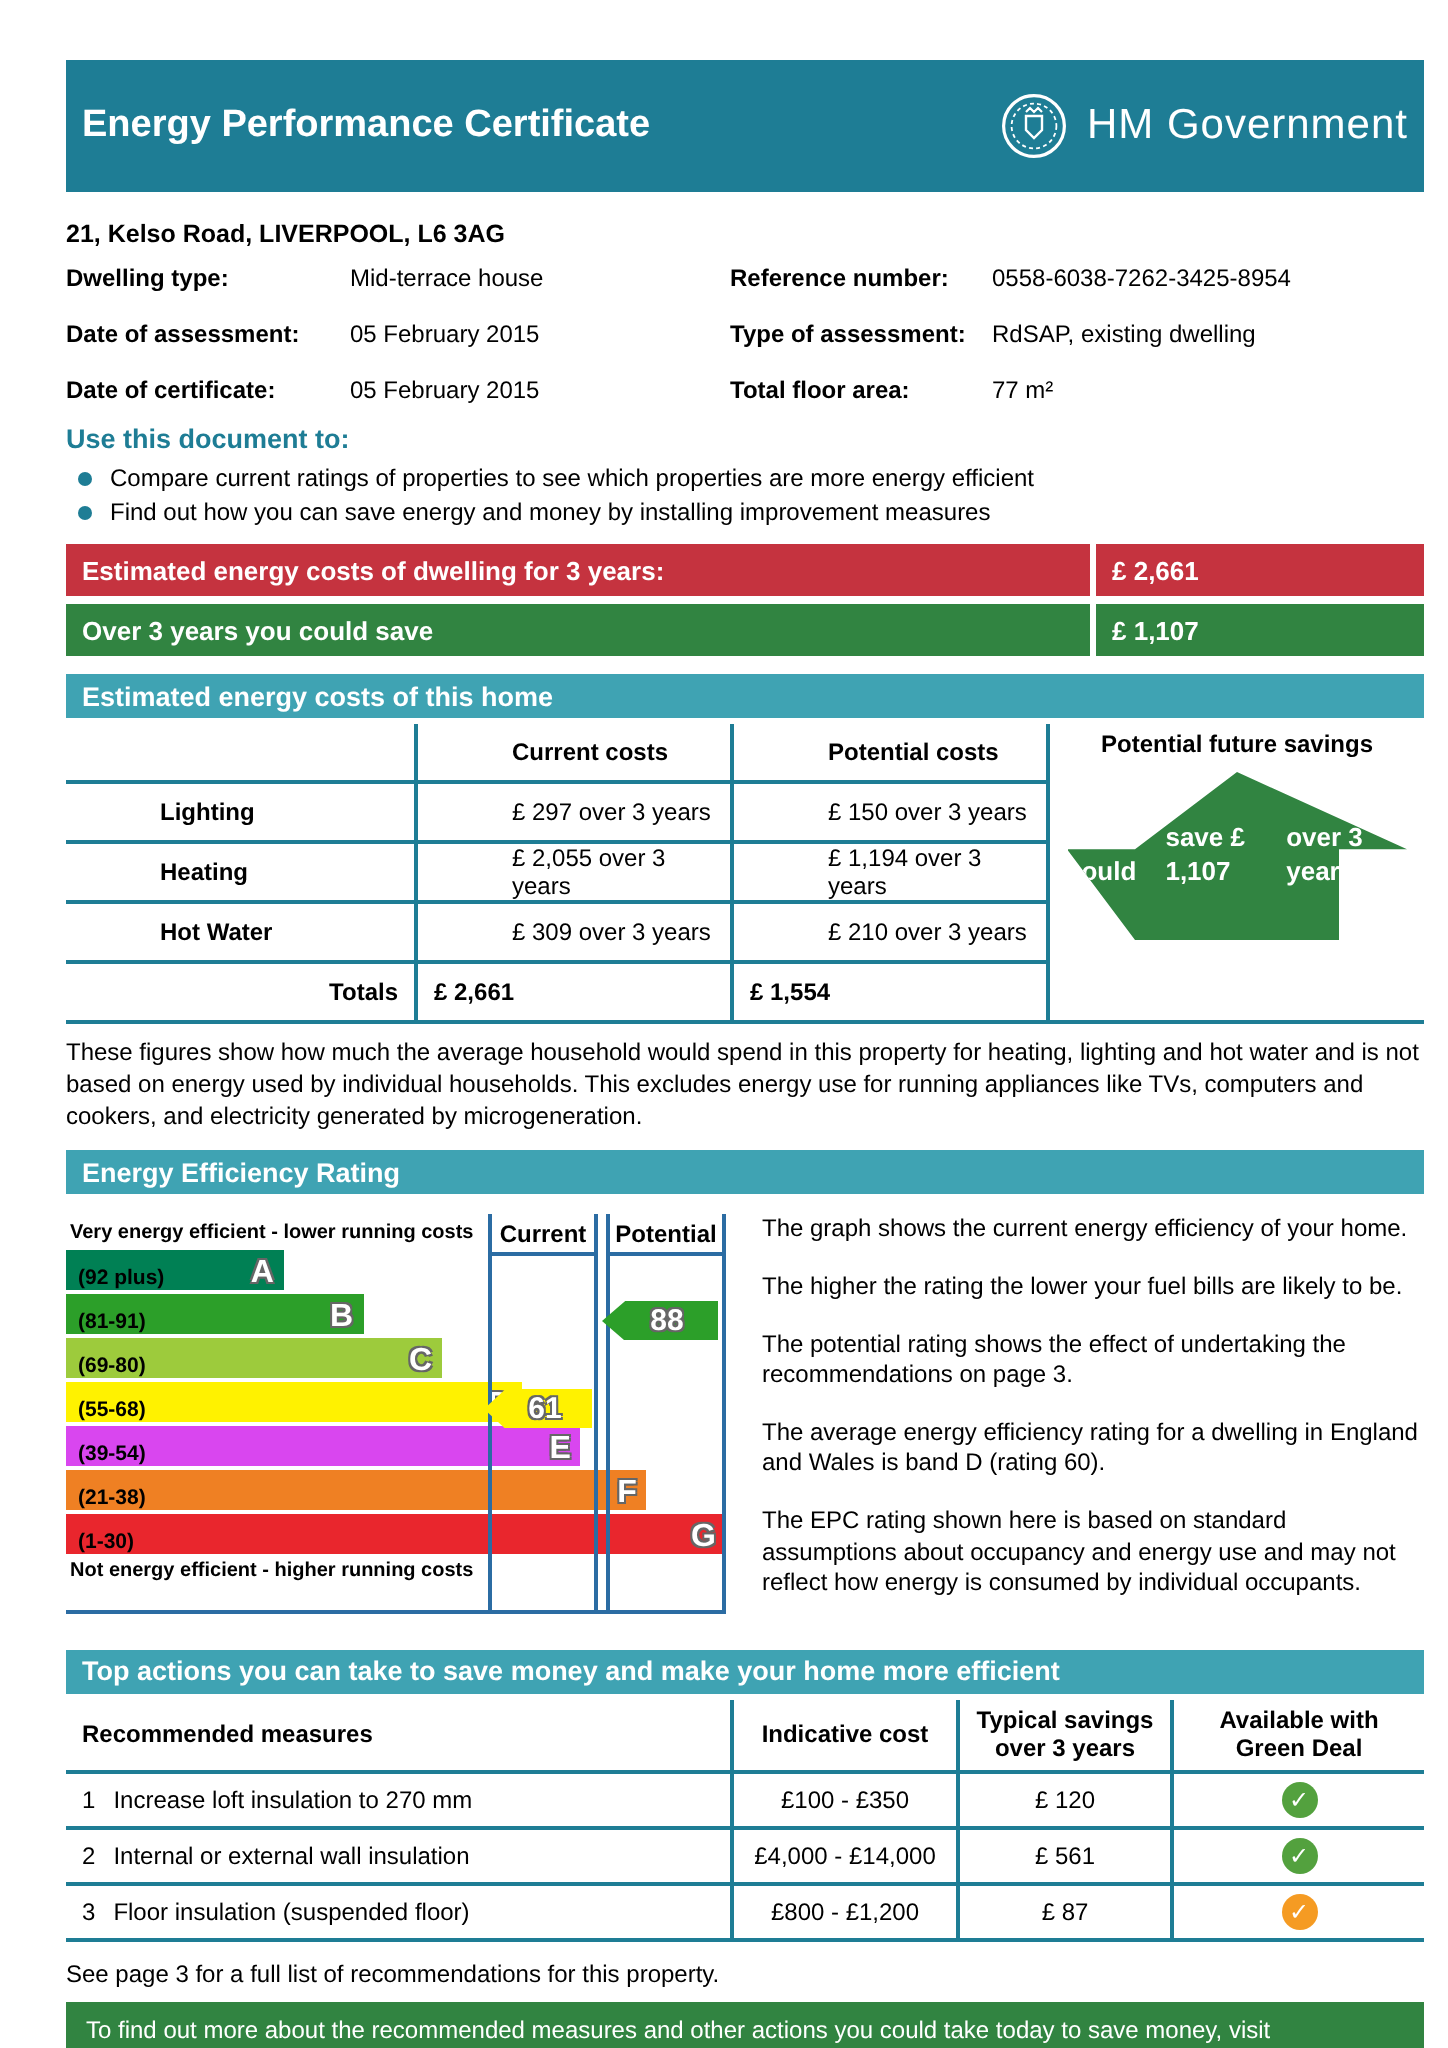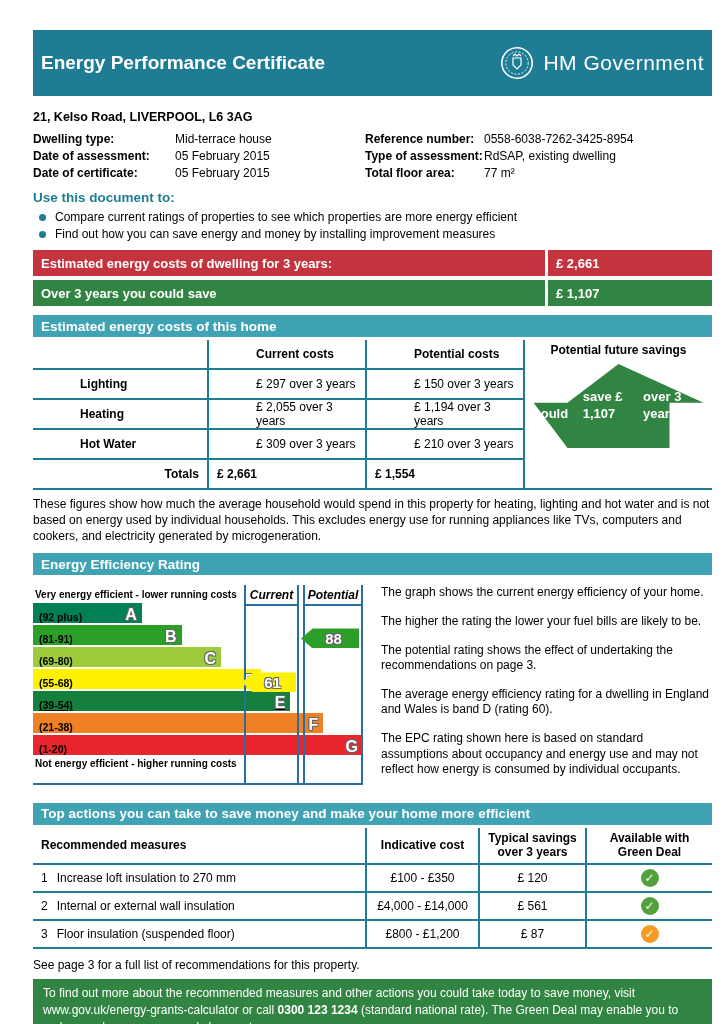--- a/index.html
+++ b/index.html
@@ -13,27 +13,27 @@
   
   .hdr-banner{height:66px;display:flex;align-items:center;justify-content:space-between;
     padding:0 8px;box-sizing:border-box;color:#fff;}
   .hdr-title{font-size:19px;font-weight:bold;margin:0;}
   .gov-logo{display:flex;align-items:center;gap:9px;}
   .gov-logo svg{display:block;}
   .gov-label{font-size:21px;font-weight:400;letter-spacing:.5px;}
   
   .address{font-weight:bold;font-size:12.5px;margin:14px 0 8px 0;}
   .info-grid{display:flex;gap:0;}
-  .info-col{display:flex;flex-direction:column;gap:3px;}
+  .info-col{display:flex;flex-direction:column;gap:14px;}
   .info-col.left{width:332px;}
   .info-col.right{flex:1;}
   .info-row{display:flex;}
   .info-label{font-weight:bold;}
   .info-col.left .info-label{width:142px;}
-  .info-col.right .info-label{width:119px;}
+  .info-col.right .info-label{width:131px;}
   
   .use-heading{color:#1E7D95;font-weight:bold;font-size:13.5px;margin:10px 0 5px 0;}
   .use-bullets{margin:0;padding:0;list-style:none;}
   .use-bullets li{position:relative;padding-left:22px;margin-bottom:3px;}
   .use-bullets li::before{content:"";position:absolute;left:6px;top:4px;width:7px;height:7px;
     border-radius:50%;background:#1E7D95;}
   
   .cost-banner{height:26px;margin-top:4px;display:grid;grid-template-columns:1fr 167px;
     color:#fff;font-weight:bold;font-size:13px;}
   .cost-banner .cb-label{display:flex;align-items:center;padding-left:8px;}
@@ -68,21 +68,21 @@
   .band{height:20px;margin-bottom:2px;}
   .band-bar{height:100%;display:flex;align-items:flex-end;justify-content:space-between;
     padding:0 5px 0 6px;box-sizing:border-box;}
   .band-range{font-weight:bold;font-size:10.5px;}
   .band-letter{font-weight:bold;font-size:16px;color:#fff;line-height:1;
     text-shadow:-1px -1px 0 #666,1px -1px 0 #666,-1px 1px 0 #666,1px 1px 0 #666;}
   .eer-col{position:absolute;top:0;bottom:0;border-left:2px solid #2B6CA3;border-right:2px solid #2B6CA3;}
   .eer-col.current-col{left:211px;width:51px;}
   .eer-col.potential-col{left:270px;width:56px;}
   .col-head{height:19px;border-bottom:2px solid #2B6CA3;display:flex;align-items:center;
-    justify-content:center;font-weight:bold;font-size:12px;font-style:italic;}
+    justify-content:center;font-weight:bold;font-size:12px;}
   .rating-arrow{position:absolute;height:20px;display:flex;align-items:center;justify-content:center;
     clip-path:polygon(0 50%,20% 0,100% 0,100% 100%,20% 100%);padding-left:7px;box-sizing:border-box;}
   .rating-arrow span{font-weight:bold;font-size:15px;color:#fff;
     text-shadow:-1px -1px 0 #666,1px -1px 0 #666,-1px 1px 0 #666,1px 1px 0 #666;}
   .arrow-current{top:87px;left:209px;width:54px;}
   .arrow-potential{top:43px;left:268px;width:58px;}
   .eer-text{flex:1;padding-left:18px;line-height:1.3;}
   .eer-text p{margin:0 0 13px 0;}
   
   .actions-table{display:grid;grid-template-columns:332px 113px 107px 1fr;
@@ -231,34 +231,34 @@
           <span class="band-letter">C</span>
         </div>
       </div>
       <div class="band">
         <div class="band-bar" style="background: rgb(255, 242, 0); width: 69%;">
           <span class="band-range">(55-68)</span>
           <span class="band-letter">D</span>
         </div>
       </div>
       <div class="band">
-        <div class="band-bar" style="background: #15803d; width: 78%; text-decoration: underline;">
+        <div class="band-bar" style="background: #d946ef; width: 78%;">
           <span class="band-range">(39-54)</span>
           <span class="band-letter">E</span>
         </div>
       </div>
       <div class="band">
         <div class="band-bar" style="background: rgb(239, 128, 35); width: 88%;">
           <span class="band-range">(21-38)</span>
           <span class="band-letter">F</span>
         </div>
       </div>
       <div class="band">
         <div class="band-bar" style="background: rgb(233, 38, 45); width: 100%;">
-          <span class="band-range">(1-20)</span>
+          <span class="band-range">(1-30)</span>
           <span class="band-letter">G</span>
         </div>
       </div>
 
       <div class="eer-caption bottom">Not energy efficient - higher running costs</div>
 
       <div class="eer-col current-col">
         <div class="col-head">Current</div>
       </div>
       <div class="eer-col potential-col">

